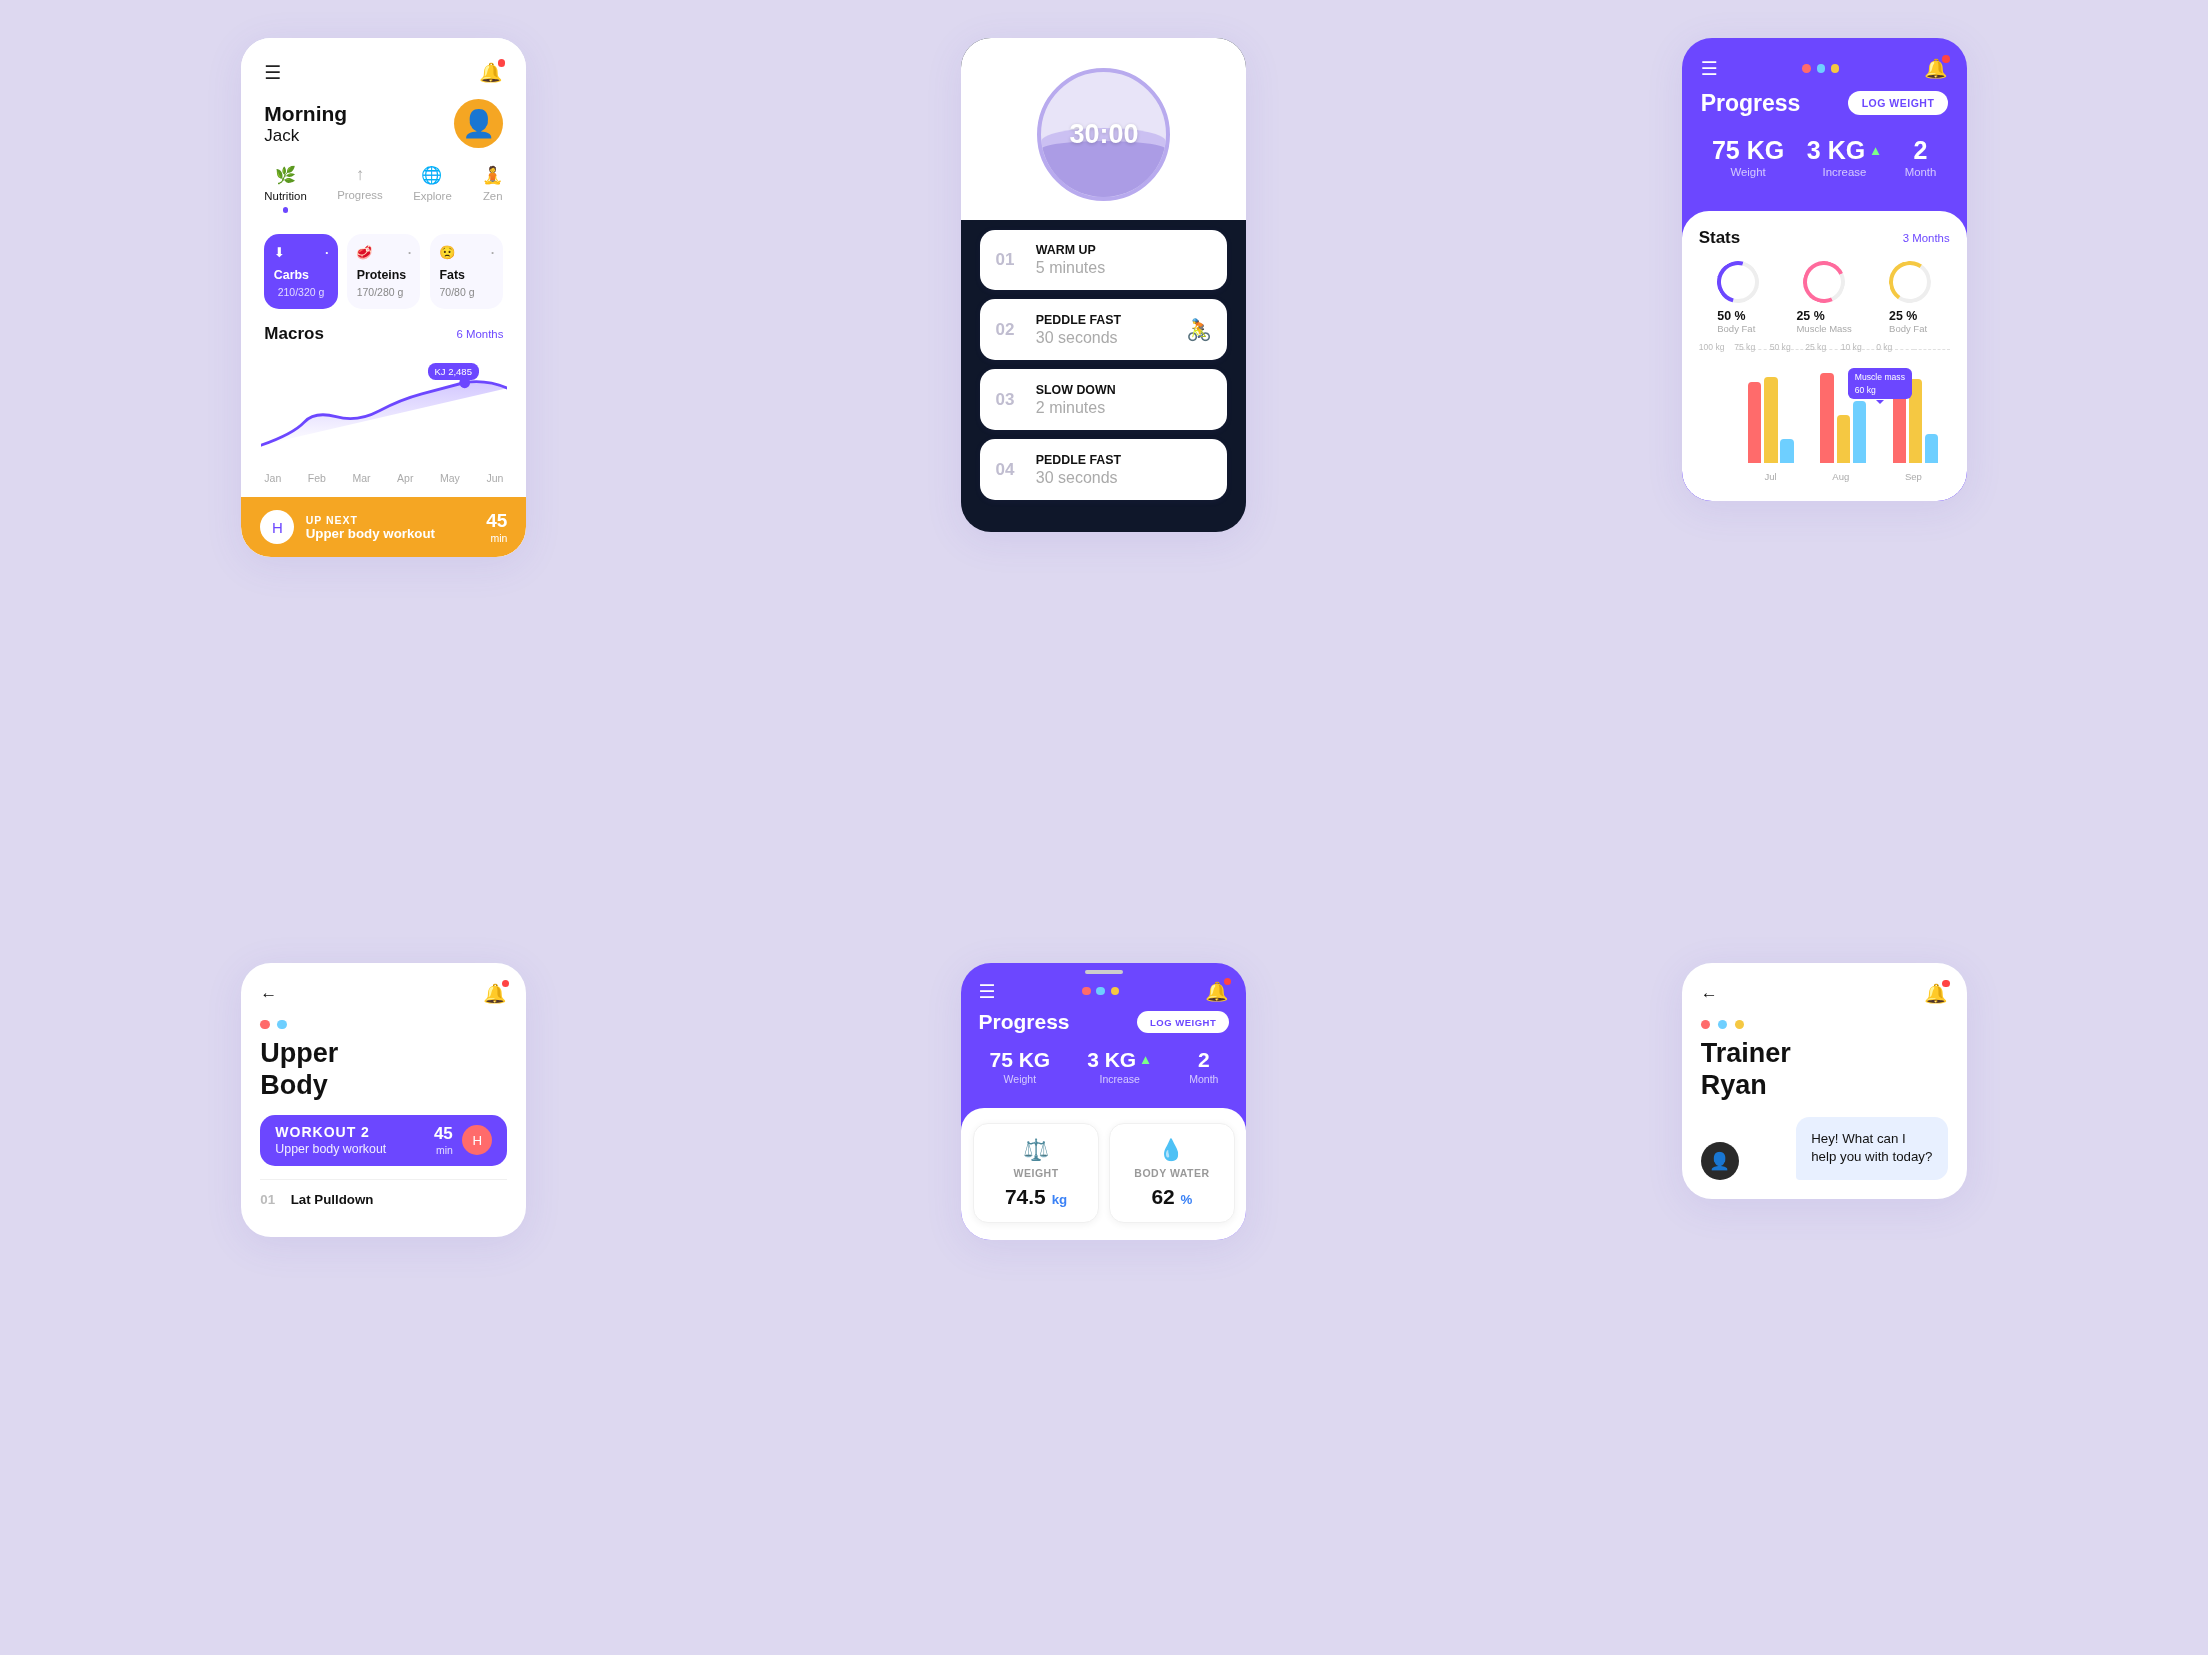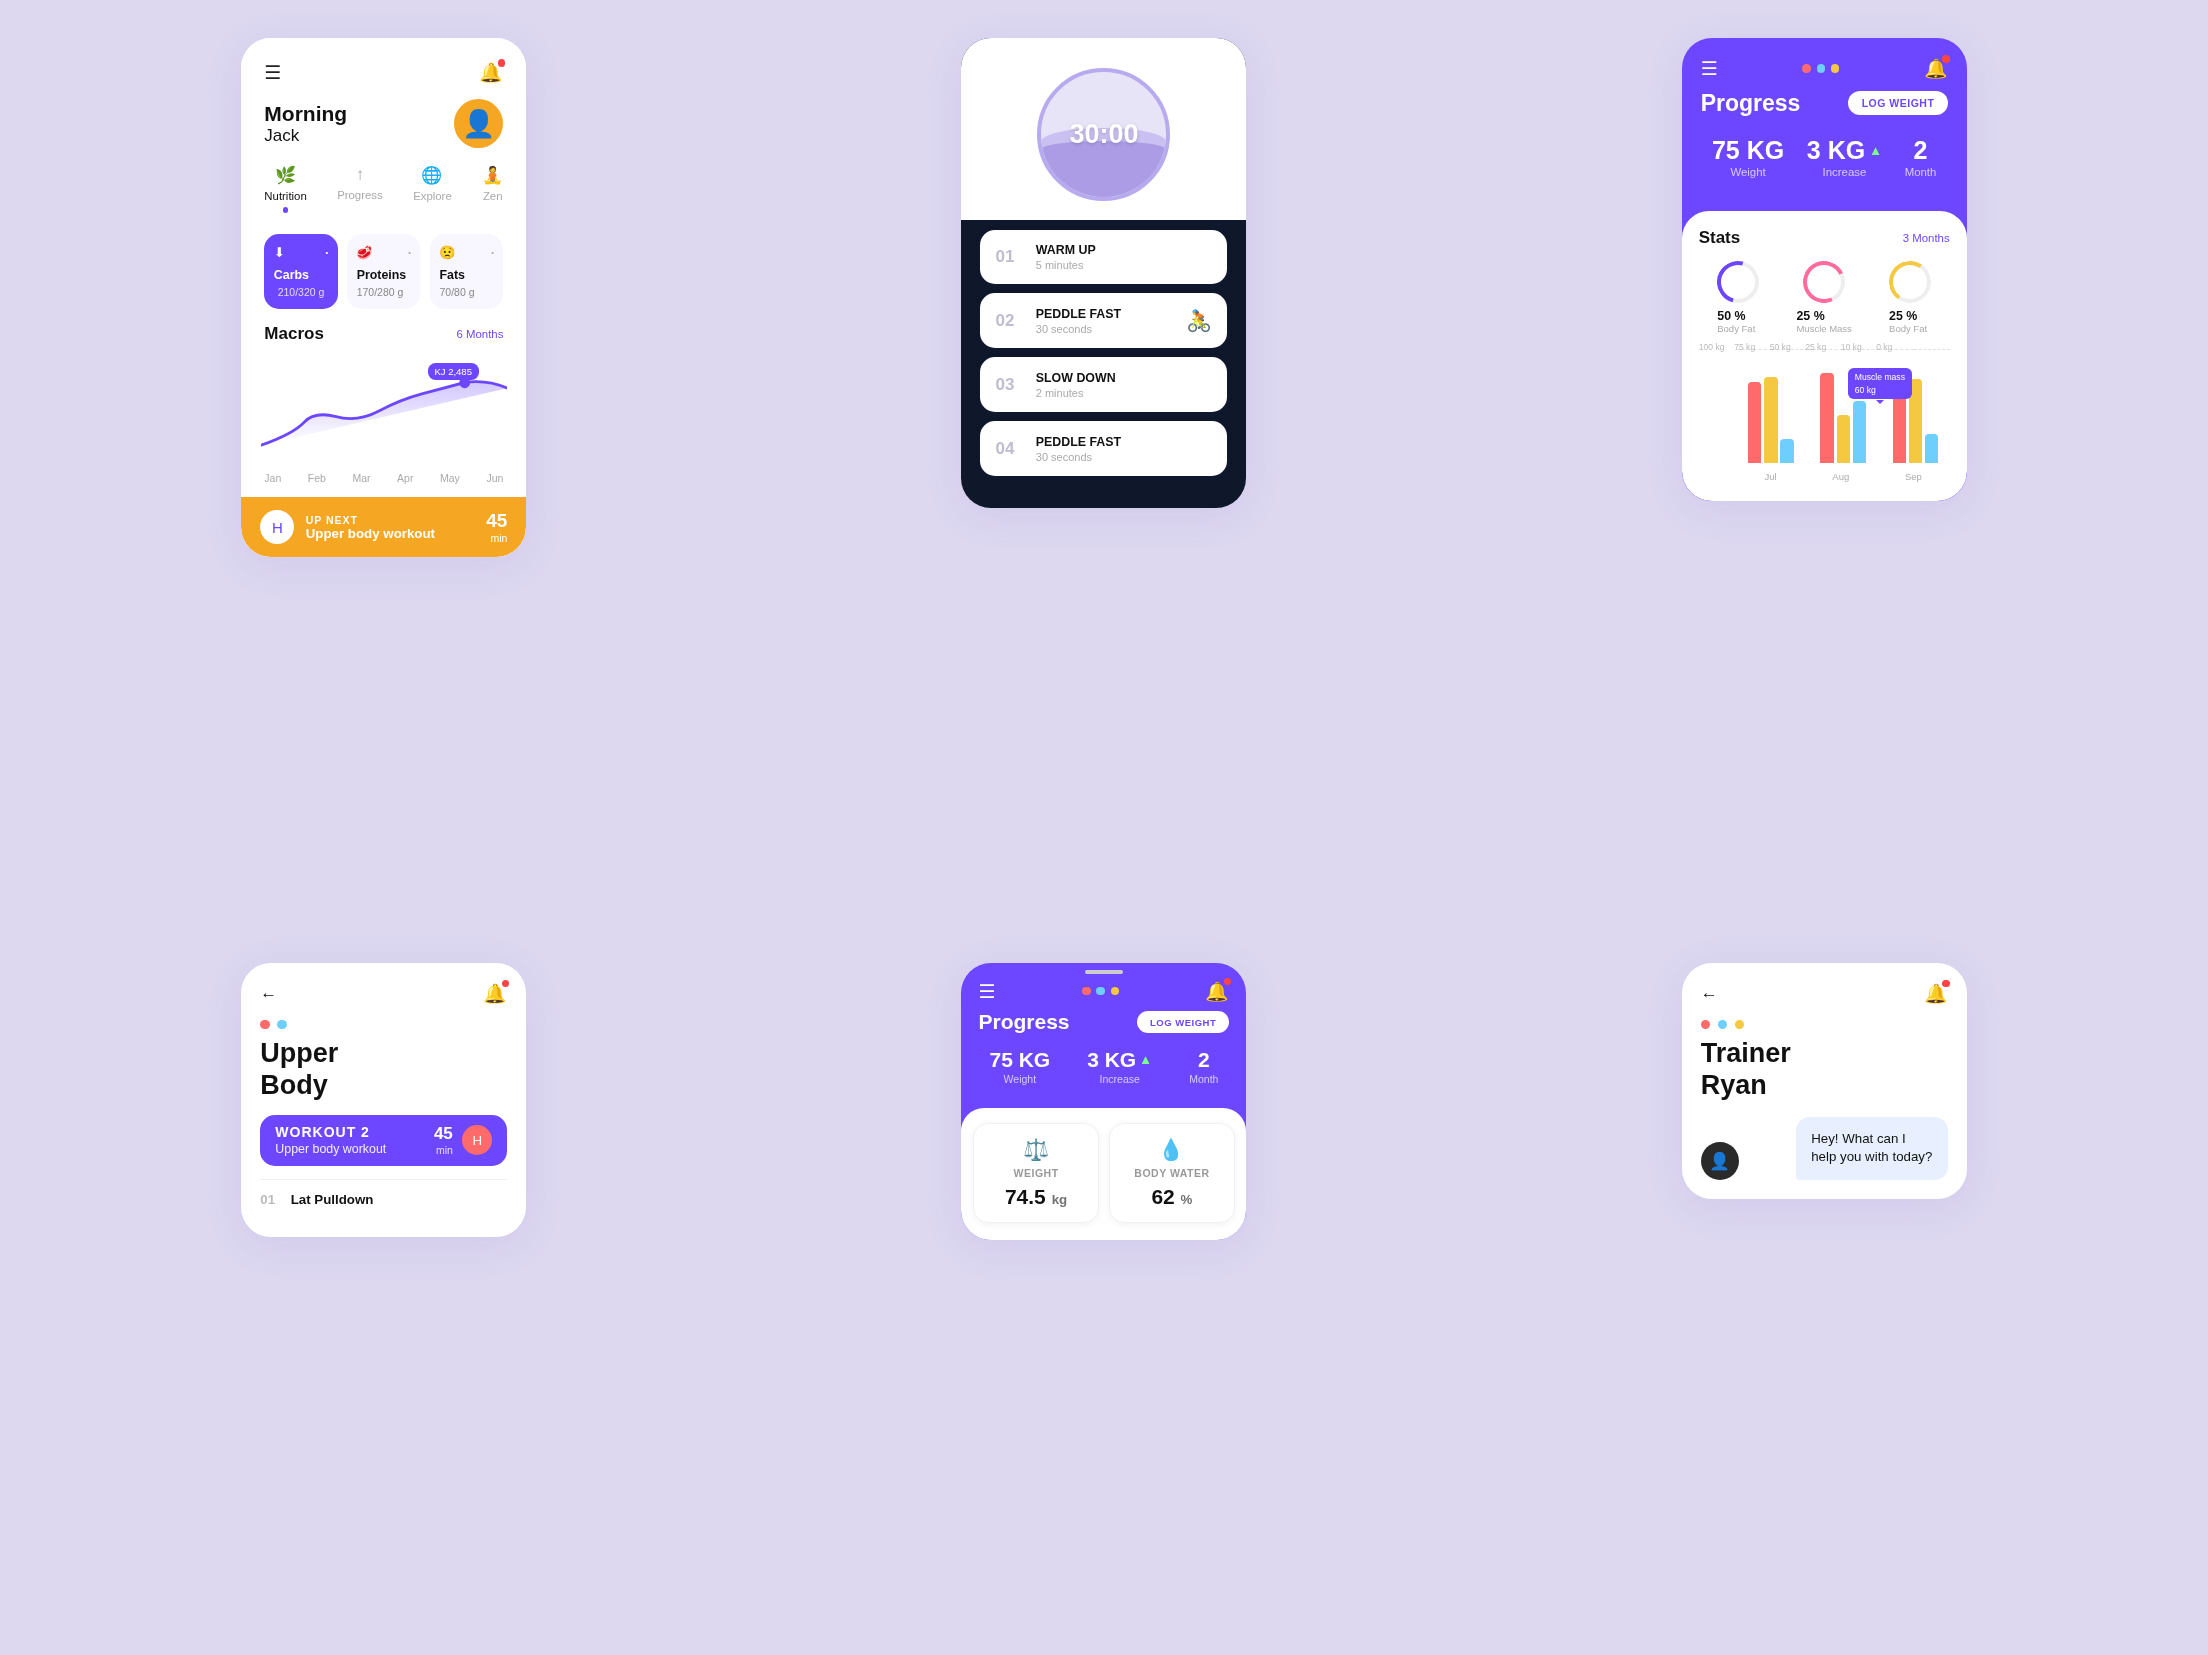--- a/index.html
+++ b/index.html
@@ -205,21 +205,21 @@
       box-shadow: 0 1.9px 7.6px rgba(100,80,200,0.06);
     }
     .workout-num {
       font-size: 17px;
       font-weight: 700;
       color: #c0bdd0;
       min-width: 27px;
     }
     .workout-info { flex: 1; }
     .workout-name { font-size: 12.4px; font-weight: 700; color: #111; }
-    .workout-duration { font-size: 11px; color: #aaa; margin-top: 1.9px; }
+    .workout-duration { font-size: 16px; color: #aaa; margin-top: 1.9px; }
     .workout-icon { font-size: 21px; }
 
     
     .card-progress-purple {
       background: #6c47ff;
       color: #fff;
     }
     .card-progress-purple .top-bar {
       display: flex;
       justify-content: space-between;
@@ -470,21 +470,21 @@
       background: #fff;
       border: 1px solid #f0f0f0;
       border-radius: 15px;
       padding: 13.3px 9.5px;
       text-align: center;
       box-shadow: 0 1.9px 7.6px rgba(0,0,0,0.05);
     }
     .data-card-icon { font-size: 21px; margin-bottom: 5.7px; }
     .data-card-type { font-size: 10.5px; color: #999; letter-spacing: 0.5px; font-weight: 600; }
     .data-card-value { font-size: 21px; font-weight: 700; color: #111; margin-top: 5.7px; }
-    .data-card-unit { font-size: 13.3px; color: #737373; }
+    .data-card-unit { font-size: 13.3px; color: #3b82f6; }
     .scroll-indicator {
       width: 38px; height: 3.8px;
       background: #ccc;
       border-radius: 1.9px;
       margin: 0 auto 9.5px;
     }
 
     
     .card-trainer {
       background: #fff;

